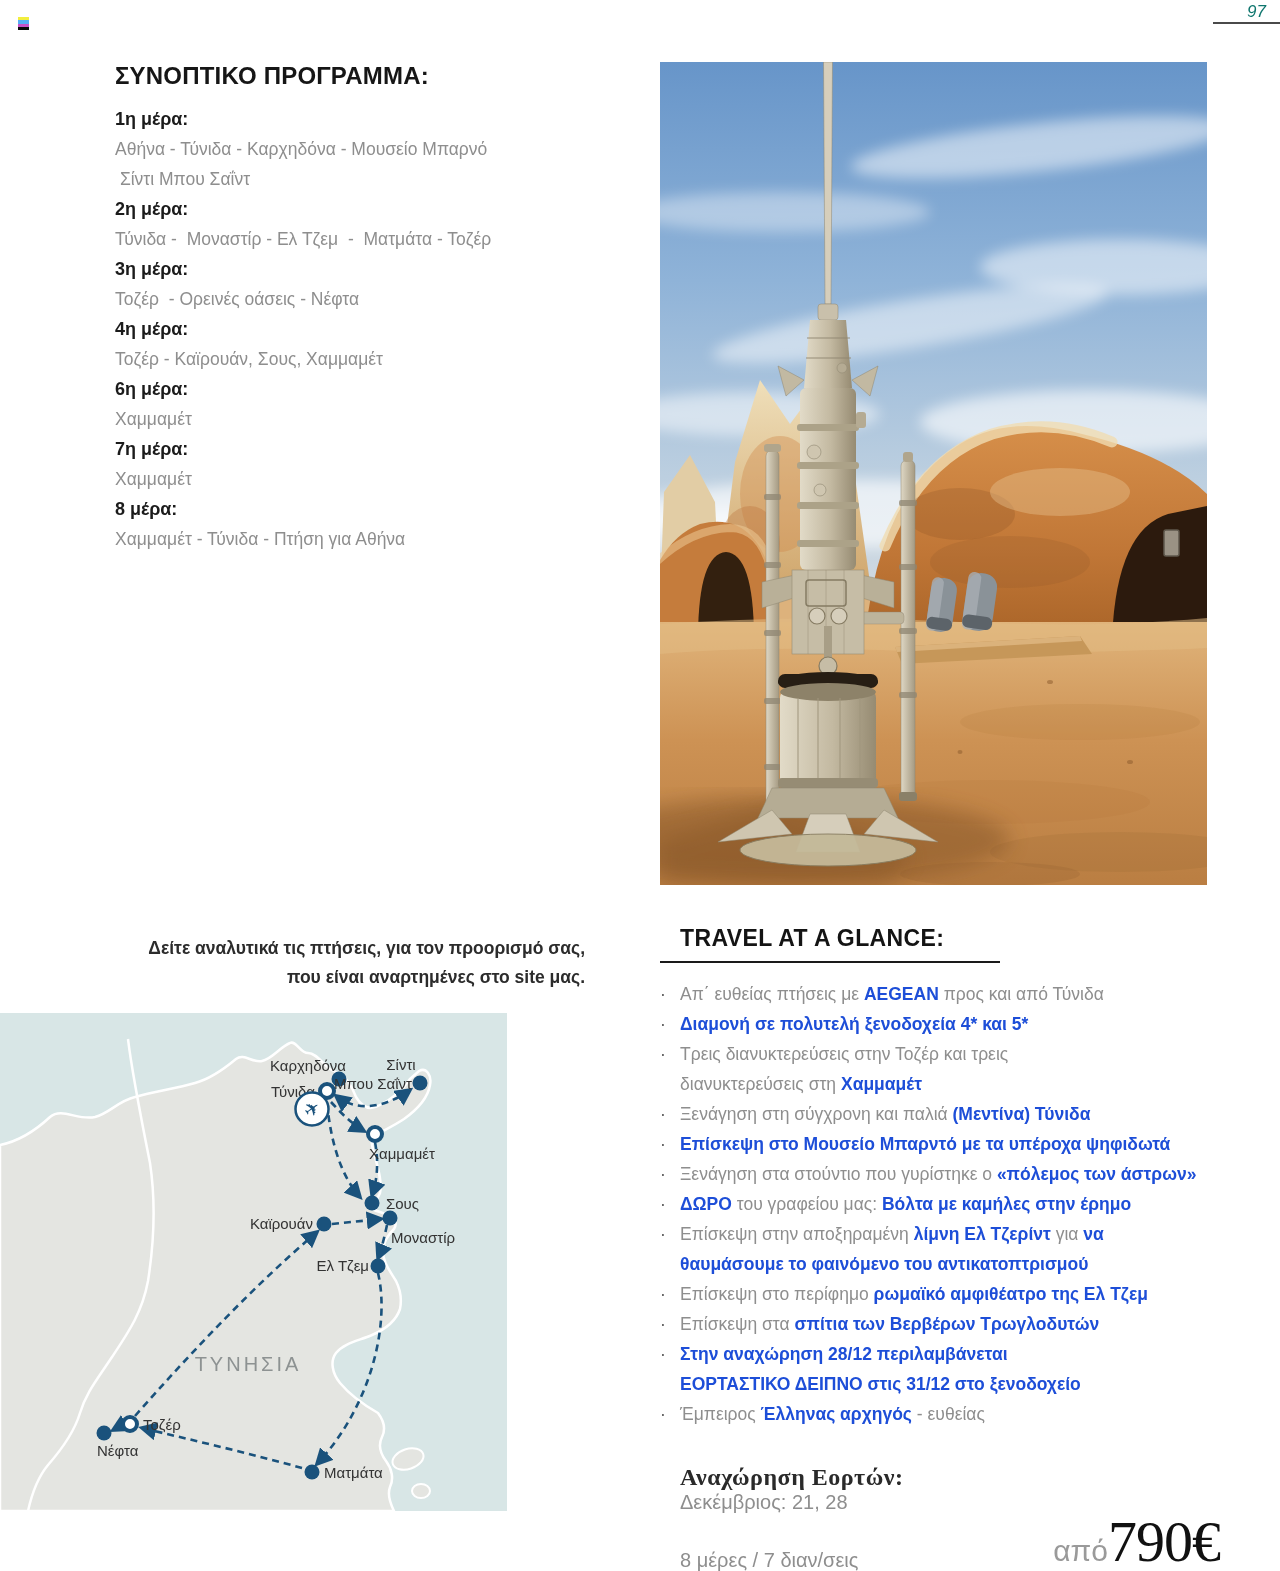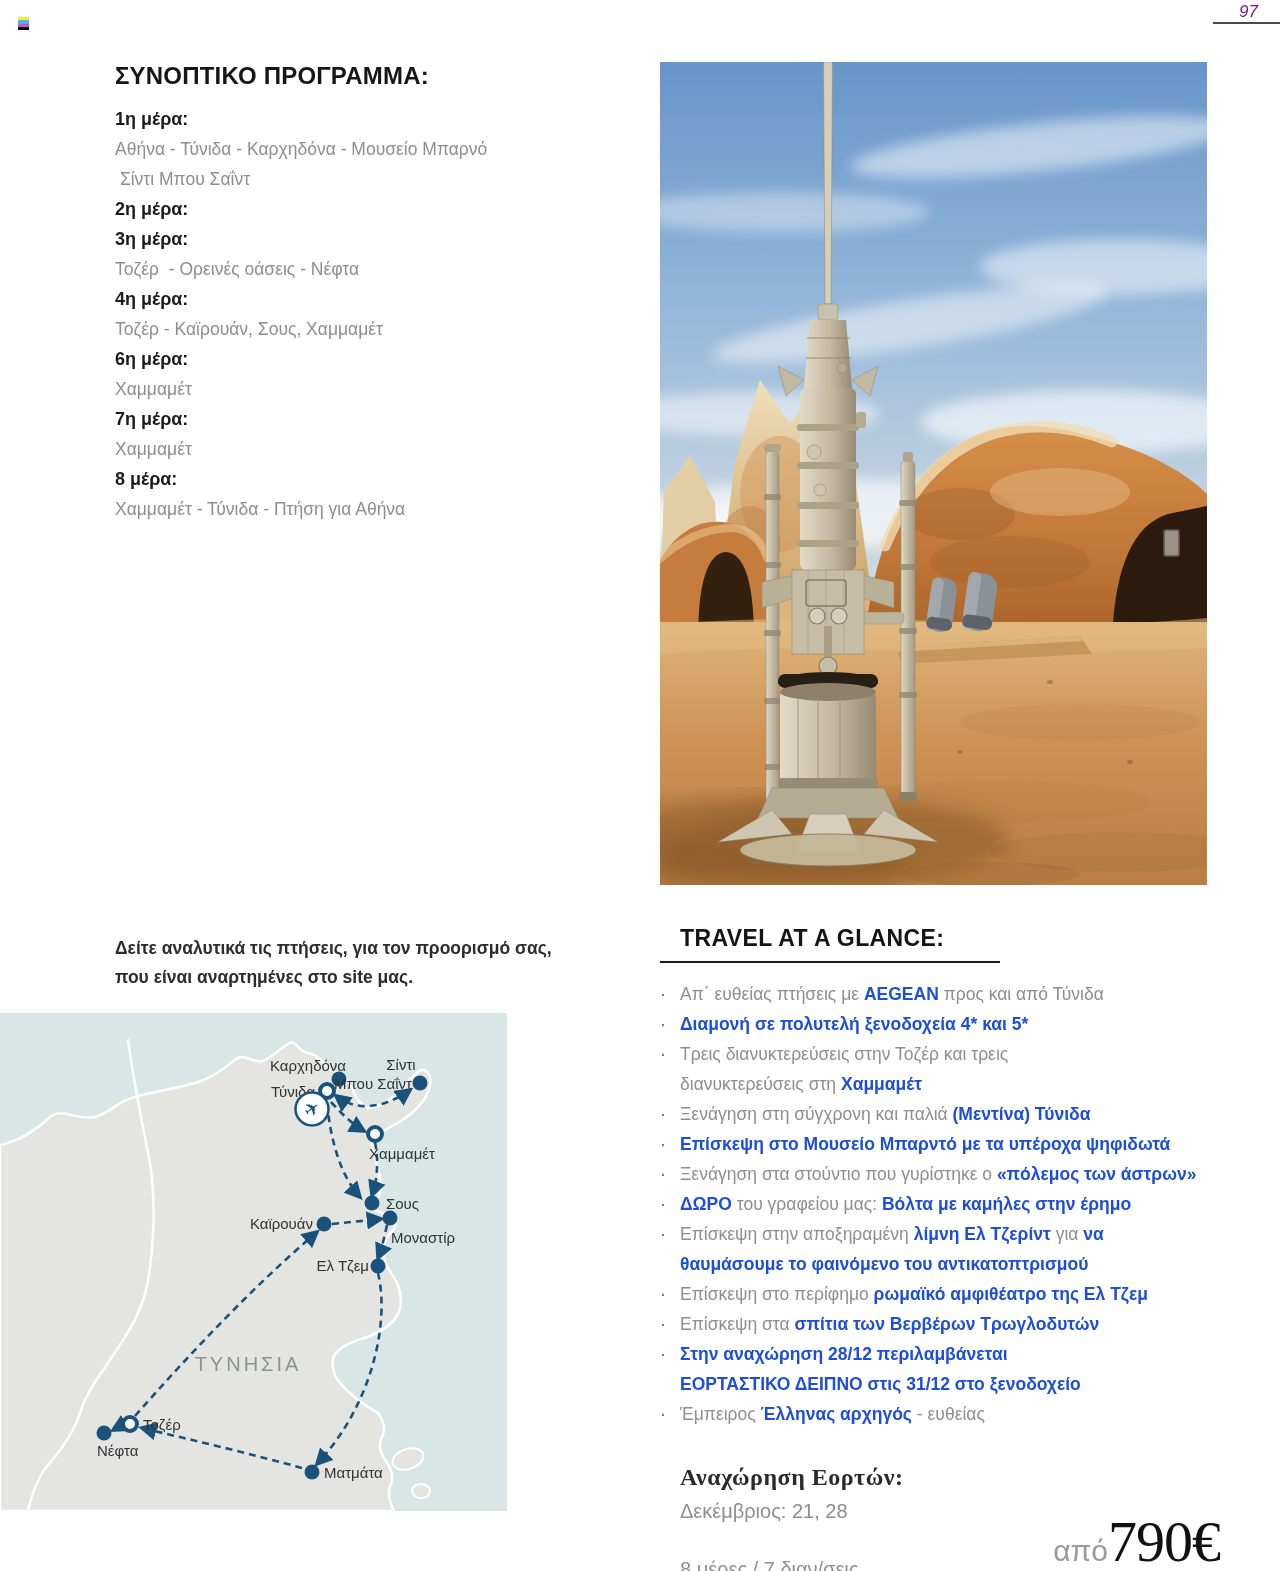--- a/index.html
+++ b/index.html
@@ -2,50 +2,50 @@
 <html><head>
 <meta charset="utf-8">
 <style>
   html,body{margin:0;padding:0;background:#fff;}
   .page{position:relative;width:1280px;height:1571px;background:#ffffff;overflow:hidden;
         font-family:"Liberation Sans",sans-serif;}
 
   
   .print-mark{position:absolute;left:18px;top:17px;width:11px;height:13px;display:flex;flex-direction:column;}
   .print-mark span{flex:1;}
-  .pageno{position:absolute;right:22px;top:2px;width:70px;text-align:right;
-          font-size:17px;font-style:italic;color:#701a75;}
+  .pageno{position:absolute;right:14px;top:2px;width:70px;text-align:right;
+          font-size:17px;font-style:italic;color:#0f766e;}
   .pageno-rule{position:absolute;right:0;top:22px;width:67px;height:2px;background:#4a4a4a;}
 
   
   .itinerary{position:absolute;left:115px;top:62px;width:470px;}
   .itin-title{font-size:24px;font-weight:bold;color:#161616;letter-spacing:.2px;margin-bottom:14px;}
   .day-label{font-size:18px;font-weight:bold;color:#1b1b1b;line-height:30px;}
   .day-route{font-size:17.5px;color:#8e8e8e;line-height:30px;white-space:pre-wrap;}
 
   
   .photo{position:absolute;left:660px;top:62px;width:547px;height:823px;margin:0;overflow:hidden;}
 
   
   .flights-note{position:absolute;left:115px;top:916px;width:470px;
-    font-size:17.5px;font-weight:bold;color:#2c2c2c;line-height:29px;}
+    font-size:17.5px;font-weight:bold;color:#2c2c2c;line-height:29px;text-align:right;}
 
   
   .glance{position:absolute;left:660px;top:925px;width:556px;}
   .glance-title{font-size:23px;font-weight:bold;color:#141414;letter-spacing:.4px;padding-left:20px;}
   .glance-rule{width:340px;height:2px;background:#1a1a1a;margin-top:9px;}
   .bullets{margin-top:16px;}
   .bullet{display:flex;font-size:17.5px;line-height:30px;color:#8e8e8e;}
   .bdot{width:20px;color:#5a5a5a;flex:none;}
   .btxt .b{color:#1d4ed8;font-weight:bold;}
 
   
   .departure{position:absolute;left:680px;top:1464px;width:420px;}
   .dep-title{font-family:"Liberation Serif",serif;font-size:24px;font-weight:bold;color:#2a2a2a;letter-spacing:.5px;}
-  .dep-dates{font-size:20px;color:#8e8e8e;margin-top:9px;}
+  .dep-dates{font-size:20px;color:#8e8e8e;}
   .dep-duration{font-size:20px;color:#8e8e8e;margin-top:35px;}
   .price{position:absolute;left:1020px;top:1508px;width:200px;text-align:right;white-space:nowrap;}
   .price-prefix{font-size:30px;color:#9a9a9a;vertical-align:baseline;margin-right:0;}
   .price-value{font-family:"Liberation Serif",serif;font-size:58px;color:#111;letter-spacing:-1px;}
 
   
   .map{position:absolute;left:0;top:1013px;width:507px;height:584px;}
   .city-label{font-size:15px;fill:#333;font-family:"Liberation Sans",sans-serif;}
   .country-label{font-size:20px;fill:#8d9292;letter-spacing:3px;font-family:"Liberation Sans",sans-serif;}
 </style>
@@ -67,20 +67,21 @@
   <section class="itinerary">
     <div class="itin-title">ΣΥΝΟΠΤΙΚΟ ΠΡΟΓΡΑΜΜΑ:</div>
     <div id="days">
         <div class="day">
           <div class="day-label">1η μέρα:</div>
           <div class="day-route">Αθήνα - Τύνιδα - Καρχηδόνα - Μουσείο Μπαρνό</div>
           <div class="day-route"> Σίντι Μπου Σαΐντ</div>
         </div>
         <div class="day">
           <div class="day-label">2η μέρα:</div>
+          <div class="day-route">Τύνιδα -  Μοναστίρ - Ελ Τζεμ  -  Ματμάτα - Τοζέρ</div>
         </div>
         <div class="day">
           <div class="day-label">3η μέρα:</div>
           <div class="day-route">Τοζέρ  - Ορεινές οάσεις - Νέφτα</div>
         </div>
         <div class="day">
           <div class="day-label">4η μέρα:</div>
         </div>
         <div class="day">
           <div class="day-route">Τοζέρ - Καϊρουάν, Σους, Χαμμαμέτ</div>

